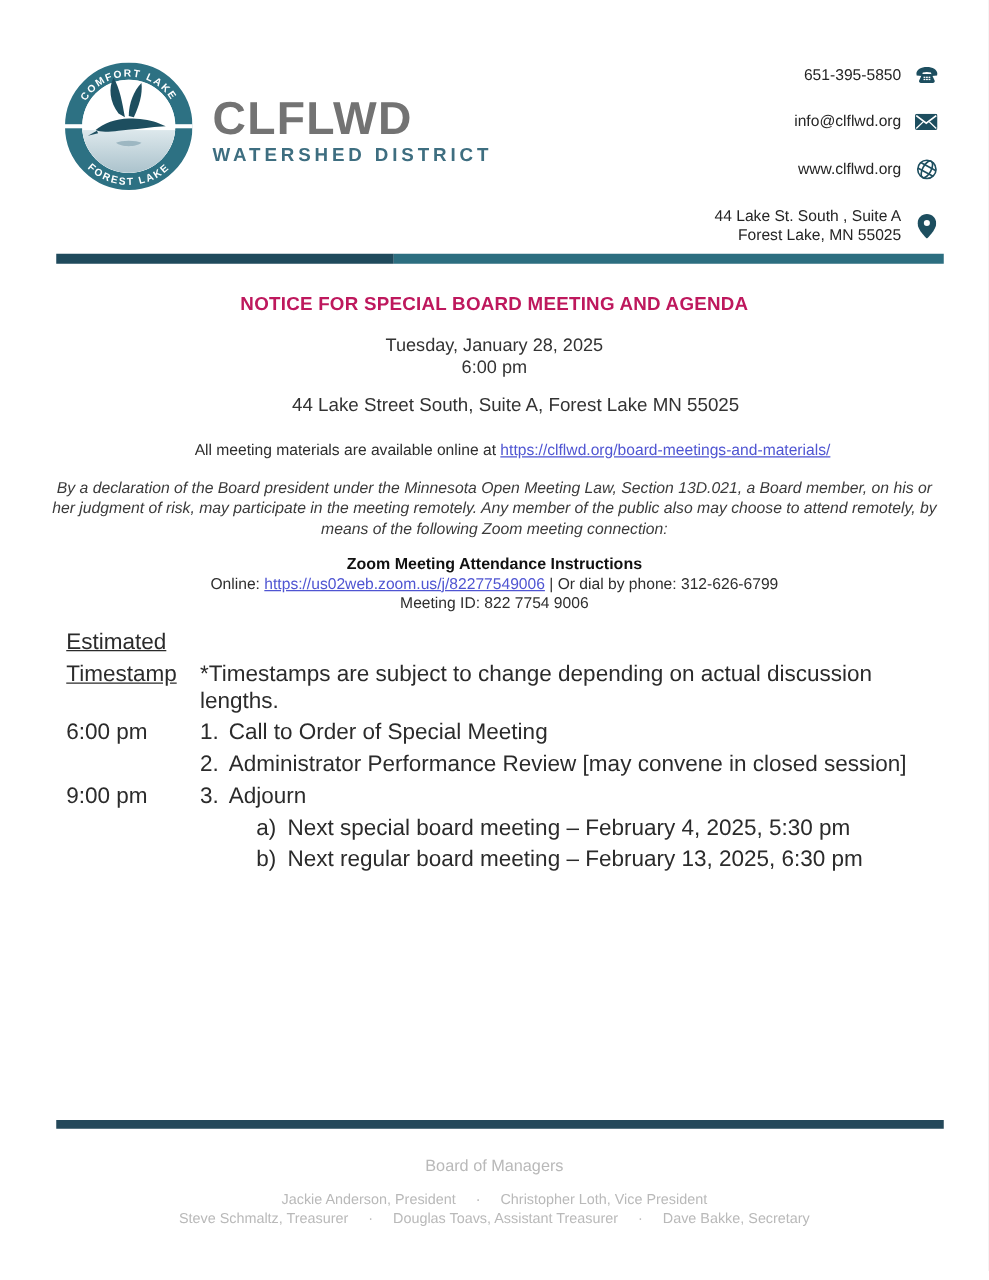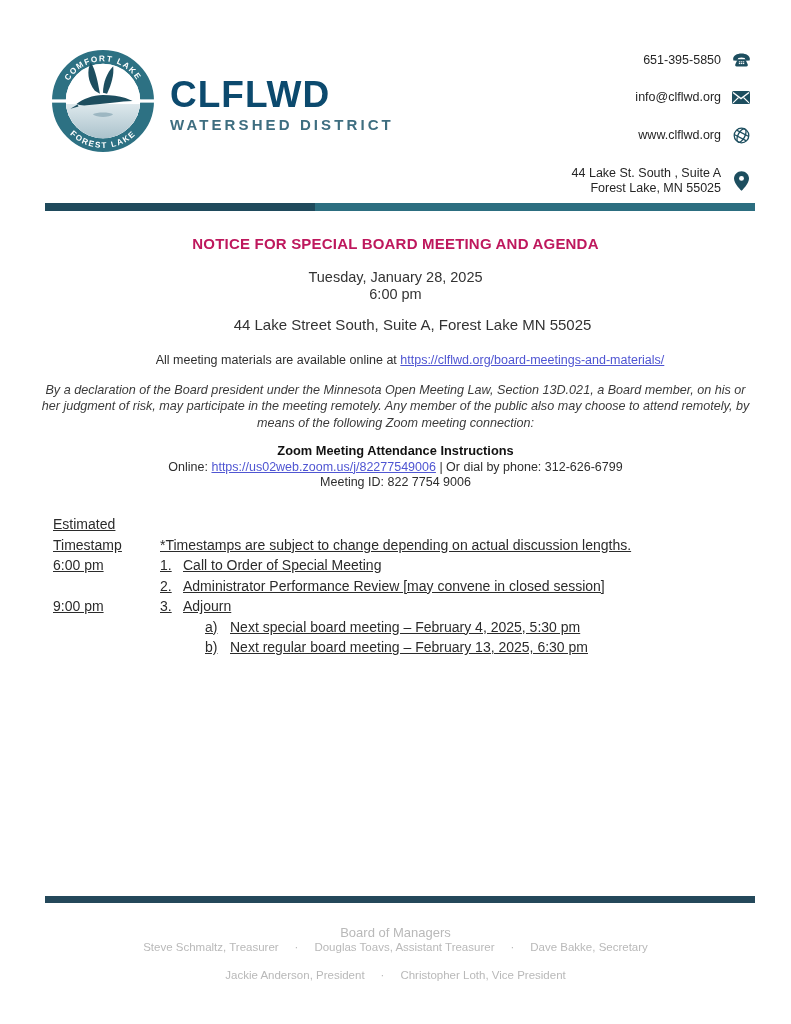--- a/index.html
+++ b/index.html
@@ -19,21 +19,21 @@
     display: flex;
     align-items: flex-start;
     padding: 50px 40px 0 52px;
   }
   .logo-wrap { width: 102px; height: 102px; flex: 0 0 auto; }
   .logo-wrap svg { width: 102px; height: 102px; display: block; }
   .logo-arc-text { font-family: "Liberation Sans", sans-serif; font-weight: bold; fill: #ffffff; font-size: 8px; letter-spacing: 1.4px; }
   .brand { margin-left: 16px; padding-top: 26px; }
   .brand-name {
     font-size: 37px; font-weight: bold; letter-spacing: 1px;
-    color: #0c4a6e; line-height: 1;
+    color: #737373; line-height: 1;
   }
   .brand-sub {
     font-size: 15px; letter-spacing: 3.1px; color: #3e6e80;
     margin-top: 3px; font-weight: bold;
   }
   .contact { margin-left: auto; display: flex; flex-direction: column; gap: 22px; align-items: flex-end; padding-top: 2px; }
   .contact-row { display: flex; align-items: center; gap: 10px; }
   .contact-text { font-size: 12.5px; color: #252525; text-align: right; line-height: 1.18; }
   .cicon { width: 20px; display: flex; justify-content: center; }
   .cicon svg { display: block; }
@@ -56,21 +56,21 @@
   a.doc-link { color: #4f55d2; text-decoration: underline; cursor: pointer; }
   .remote-note {
     margin: 15px auto 0; width: 712px;
     text-align: center; font-style: italic;
     font-size: 12.6px; color: #3b3b3b; line-height: 1.32;
   }
   .zoom-block { text-align: center; margin-top: 12px; font-size: 12.5px; line-height: 1.26; color: #2e2e2e; }
   .zoom-heading { font-weight: bold; color: #111; font-size: 12.8px; }
 
   
-  .agenda { margin: 25px 45px 0 53px; font-size: 14px; color: #2b2b2b; text-decoration: underline; }
+  .agenda { margin: 12px 45px 0 53px; font-size: 18px; color: #2b2b2b; }
   .agenda-grid { display: grid; grid-template-columns: 107px 1fr; row-gap: 4.5px; }
   .uline { text-decoration: underline; }
   .item-line { display: flex; }
   .item-num { width: 23px; flex: 0 0 auto; }
   .sub-items { margin-left: 45px; margin-top: 4.5px; display: flex; flex-direction: column; gap: 4.5px; }
   .sub-line { display: flex; }
   .sub-marker { width: 25px; flex: 0 0 auto; }
 
   
   .footer { position: absolute; left: 0; right: 0; top: 896px; }
@@ -242,17 +242,17 @@
             <span>Next regular board meeting – February 13, 2025, 6:30 pm</span>
           </div>
         </div>
       </div>
     </div>
   </div>
 
   <div class="footer">
     <div class="footer-bar"></div>
     <div class="board-heading">Board of Managers</div>
+    <div class="board-line first">Jackie Anderson, President     ·     Christopher Loth, Vice President</div>
     <div class="board-line">Steve Schmaltz, Treasurer     ·     Douglas Toavs, Assistant Treasurer     ·     Dave Bakke, Secretary</div>
-    <div class="board-line first">Jackie Anderson, President     ·     Christopher Loth, Vice President</div>
   </div>
 
 </div>
 
 </body></html>

